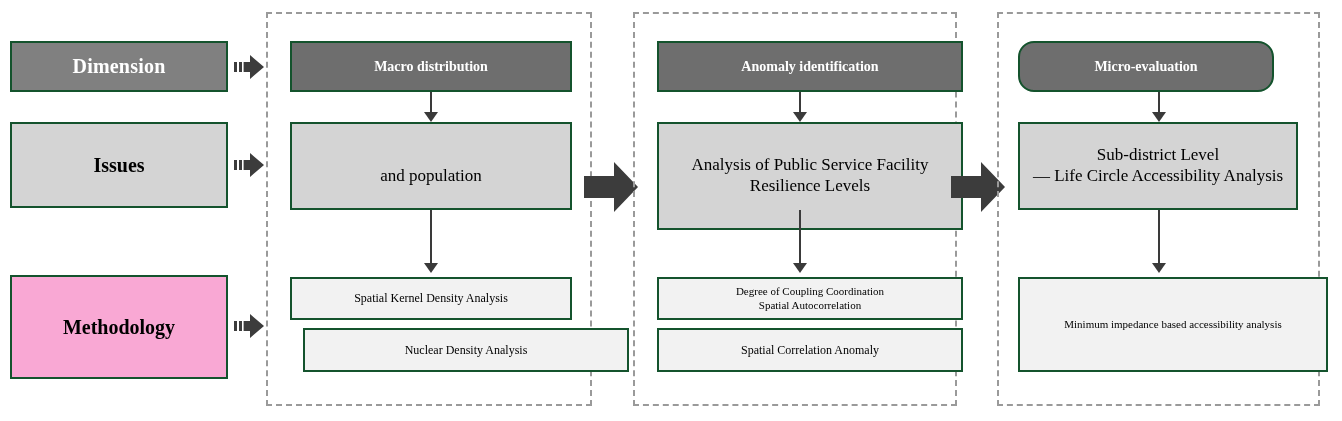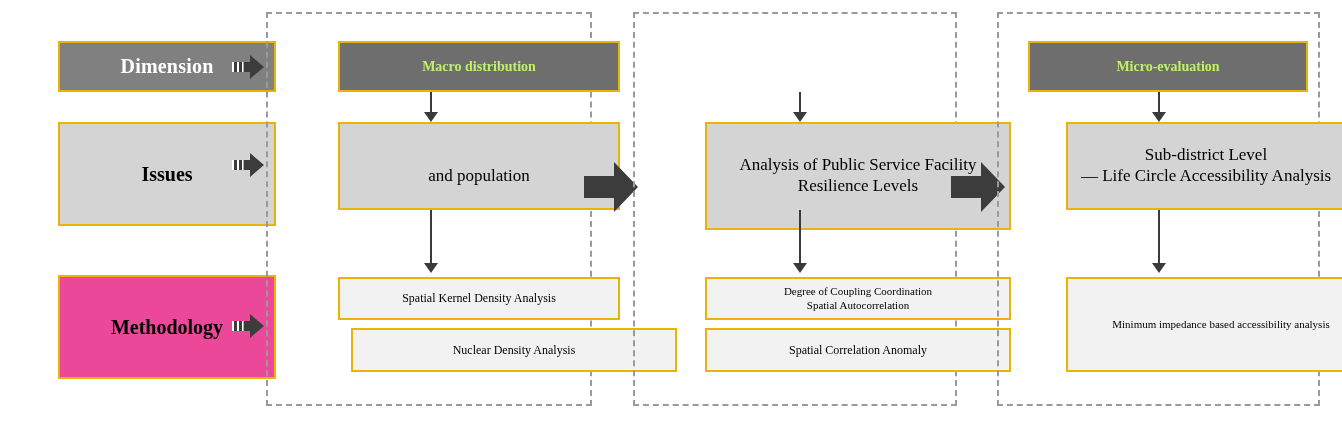--- a/index.html
+++ b/index.html
@@ -24,55 +24,54 @@
     position: absolute;
     border: 2px dashed #9a9a9a;
     box-sizing: border-box;
     background: transparent;
   }
 
   
   .box {
     position: absolute;
     box-sizing: border-box;
-    border: 2px solid #eab308;
+    border: 2px solid #14532d;
     display: flex;
     align-items: center;
     justify-content: center;
     text-align: center;
     line-height: 1.22;
-    margin-left: 48px;
   }
   .box .txt { display: block; padding: 0 6px; }
 
   
   .rail-dim {
     background: #808080;
     color: #ffffff;
     font-weight: bold;
     font-size: 20px;
     letter-spacing: .2px;
   }
   .rail-iss {
     background: #d4d4d4;
     color: #000000;
     font-weight: bold;
     font-size: 20px;
   }
   .rail-met {
-    background: #ec4899;
+    background: #f9a8d4;
     color: #000000;
     font-weight: bold;
     font-size: 20px;
   }
 
   
   .hdr {
     background: #6e6e6e;
-    color: #bef264;
+    color: #ffffff;
     font-weight: bold;
     font-size: 14px;
   }
   .iss {
     background: #d4d4d4;
     color: #000000;
     font-size: 17px;
   }
   .met {
     background: #f2f2f2;
@@ -114,21 +113,21 @@
 
   <div class="rail-arrow" style="left:230px; top:53px; width:36px; height:28px;">
     <svg width="36" height="28" viewBox="0 0 36 28">
       <path d="M2 9 H20 V2 L34 14 L20 26 V19 H2 Z" fill="#3c3c3c"></path>
       <rect x="2" y="9" width="2" height="10" fill="#ffffff"></rect>
       <rect x="7" y="9" width="2" height="10" fill="#ffffff"></rect>
       <rect x="12" y="9" width="1.6" height="10" fill="#ffffff"></rect>
     </svg>
   </div>
 
-  <div class="box rail-iss" style="left:10px; top:122px; width:218px; height:104px;">
+  <div class="box rail-iss" style="left:10px; top:122px; width:218px; height:86px;">
     <span class="txt">Issues</span>
   </div>
 
   <div class="rail-arrow" style="left:230px; top:151px; width:36px; height:28px;">
     <svg width="36" height="28" viewBox="0 0 36 28">
       <path d="M2 9 H20 V2 L34 14 L20 26 V19 H2 Z" fill="#3c3c3c"></path>
       <rect x="2" y="9" width="2" height="10" fill="#ffffff"></rect>
       <rect x="7" y="9" width="2" height="10" fill="#ffffff"></rect>
       <rect x="12" y="9" width="1.6" height="10" fill="#ffffff"></rect>
     </svg>
@@ -176,20 +175,23 @@
   </div>
 
   <div class="big-arrow" style="left:580px; top:158px; width:62px; height:58px;">
     <svg width="62" height="58" viewBox="0 0 62 58">
       <path d="M4 18 H34 V4 L58 29 L34 54 V40 H4 Z" fill="#3c3c3c"></path>
     </svg>
   </div>
 
   <div class="panel" style="left:633px; top:12px; width:324px; height:394px;"></div>
 
+  <div class="box hdr" style="left:657px; top:41px; width:306px; height:51px;">
+    <span class="txt">Anomaly identification</span>
+  </div>
   <div class="vline" style="left:799px; top:92px; height:23px;"></div>
   <div class="vhead" style="left:793px; top:112px;"></div>
 
   <div class="box iss" style="left:657px; top:122px; width:306px; height:108px;">
     <span class="txt">
       <span>Analysis of Public Service Facility</span><br>
       <span>Resilience Levels</span>
     </span>
   </div>
   <div class="vline" style="left:799px; top:210px; height:55px;"></div>
@@ -208,21 +210,21 @@
   </div>
 
   <div class="big-arrow" style="left:947px; top:158px; width:62px; height:58px;">
     <svg width="62" height="58" viewBox="0 0 62 58">
       <path d="M4 18 H34 V4 L58 29 L34 54 V40 H4 Z" fill="#3c3c3c"></path>
     </svg>
   </div>
 
   <div class="panel" style="left:997px; top:12px; width:323px; height:394px;"></div>
 
-  <div class="box hdr" style="left:980px; top:41px; width:280px; height:51px;">
+  <div class="box hdr" style="left:1018px; top:41px; width:256px; height:51px;border-radius:16px;">
     <span class="txt">Micro-evaluation</span>
   </div>
   <div class="vline" style="left:1158px; top:92px; height:23px;"></div>
   <div class="vhead" style="left:1152px; top:112px;"></div>
 
   <div class="box iss" style="left:1018px; top:122px; width:280px; height:88px;">
     <span class="txt">
       <span>Sub-district Level</span><br>
       <span>— Life Circle Accessibility Analysis</span>
     </span>

